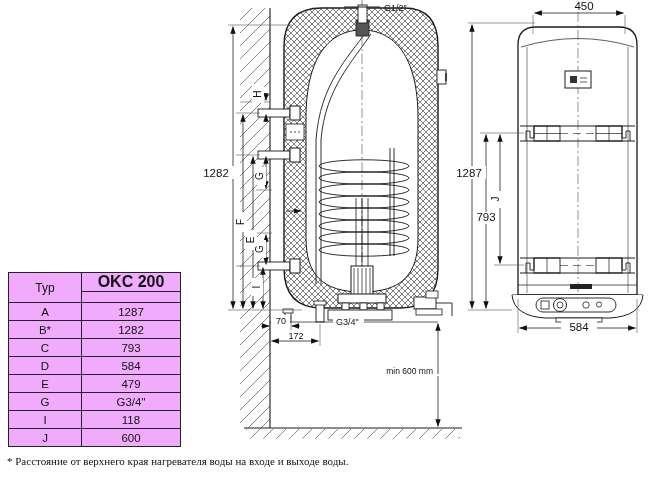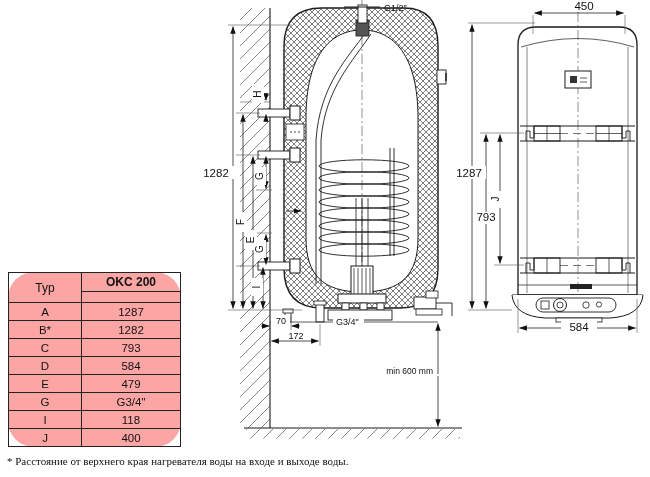--- a/index.html
+++ b/index.html
@@ -5,24 +5,24 @@
   html,body{margin:0;padding:0;background:#f4f4f4;}
   #stage{position:relative;width:650px;height:477px;background:#ffffff;overflow:hidden;
          font-family:"Liberation Sans",sans-serif;color:#111;}
   svg{position:absolute;left:0;top:0;}
   svg text{font-family:"Liberation Sans",sans-serif;fill:#111;}
   .dimnum{font-size:11.5px;}
   .dimsmall{font-size:9px;}
   .dimletter{font-size:10px;}
   
   #spec-table{position:absolute;left:8px;top:272px;border-collapse:collapse;
-              font-size:11.5px;color:#111;background:#fca5a5;border-radius:26px;}
+              font-size:11.5px;color:#111;background:#f0abfc;}
   #spec-table td,#spec-table th{border:1px solid #222;text-align:center;
               padding:0 4px;font-weight:normal;}
-  #spec-table th.model{font-weight:bold;font-size:12px;height:18px;width:90px;}
+  #spec-table th.model{font-weight:bold;font-size:16px;height:18px;width:90px;}
   #spec-table th.typ{width:64px;font-size:12px;}
   #spec-table td{height:17px;}
   #spec-table tr.subhead td{height:10px;}
   
   #footnote{position:absolute;left:7px;top:455px;font-family:"Liberation Serif",serif;
             font-size:11px;color:#111;white-space:nowrap;}
 </style>
 </head>
 <body>
 
@@ -299,20 +299,20 @@
     <tr>
           <td>G</td>
           <td>G3/4"</td>
         </tr>
     <tr>
           <td>I</td>
           <td>118</td>
         </tr>
     <tr>
           <td>J</td>
-          <td>400</td>
+          <td>600</td>
         </tr>
   </tbody>
 </table>
 
 <div id="footnote">* Расстояние от верхнего края нагревателя воды на входе и выходе  воды.</div>
 
 </div>
 
 </body></html>

